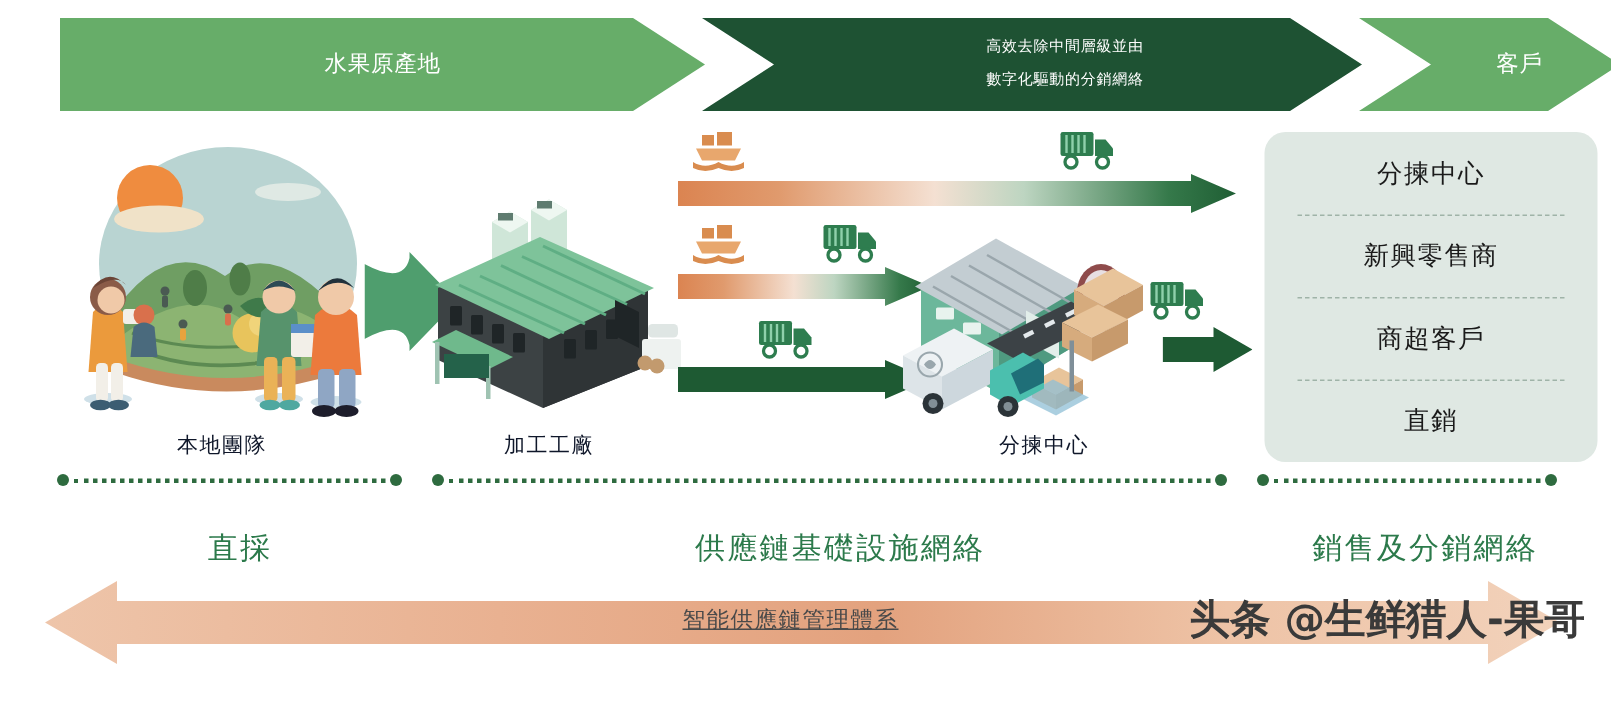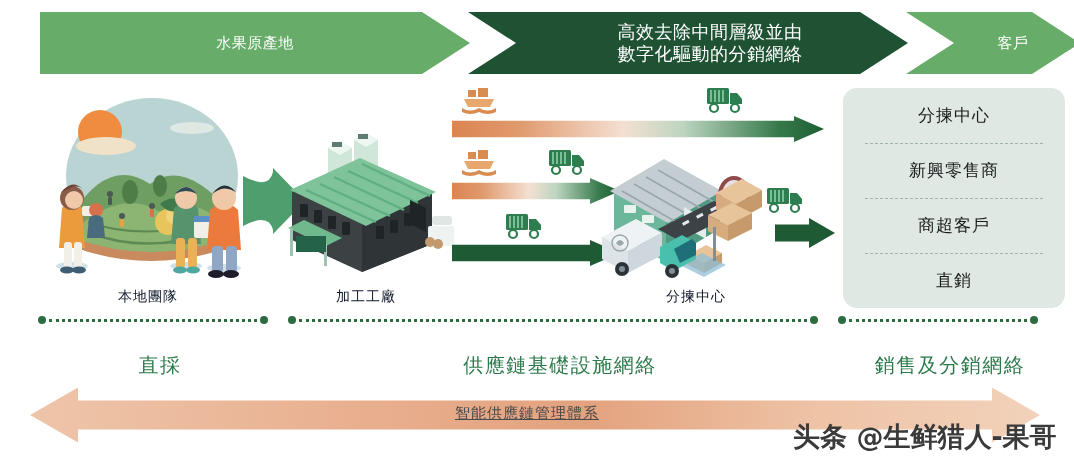--- a/index.html
+++ b/index.html
@@ -18,21 +18,21 @@
   .chev .lbl{
     color:#ffffff;font-size:15px;line-height:20px;text-align:center;
     letter-spacing:.5px;font-weight:400;white-space:pre-line;
   }
   .chev-a{left:0;width:430px;background:#67AD69;
     clip-path:polygon(0 0, 382px 0, 430px 50%, 382px 100%, 0 100%);}
   .chev-b{left:428px;width:440px;background:#1E5233;
     clip-path:polygon(0 0, 392px 0, 440px 50%, 392px 100%, 0 100%, 48px 50%);}
   .chev-c{left:866px;width:174px;background:#67AD69;
     clip-path:polygon(0 0, 126px 0, 174px 50%, 126px 100%, 0 100%, 48px 50%);}
-  .chev-b .lbl{font-size:18px;line-height:22px;padding-left:44px;}
+  .chev-b .lbl{font-size:10px;line-height:22px;padding-left:44px;}
   .chev-c .lbl{padding-left:40px;}
 
   
   .cust-panel{
     position:absolute;left:843px;top:88px;width:222px;height:220px;
     background:#DFE8E3;border-radius:14px;
     display:flex;flex-direction:column;justify-content:center;
   }
   .cust-row{
     flex:1;display:flex;align-items:center;justify-content:center;
@@ -58,21 +58,21 @@
 
   
   .dbl-wrap{position:absolute;left:30px;top:385px;width:1010px;height:60px;}
   .dbl{position:absolute;inset:0;
     background:linear-gradient(90deg,#eec5aa 0%,#e9b191 30%,#e3a27e 55%,#eec3a6 78%,#f2d2bb 100%);
     clip-path:polygon(0 50%, 48px 4%, 48px 26%, calc(100% - 48px) 26%, calc(100% - 48px) 4%, 100% 50%, calc(100% - 48px) 96%, calc(100% - 48px) 74%, 48px 74%, 48px 96%);}
   .dbl-lbl{position:absolute;left:0;right:16px;top:19px;text-align:center;
     color:#4a4a4a;font-size:15px;letter-spacing:1px;text-decoration:underline;}
 
   
-  .wm{position:absolute;left:793px;top:419px;font-size:27px;color:#3a3a3a;
+  .wm{position:absolute;left:793px;top:395px;font-size:27px;color:#3a3a3a;
       font-weight:700;letter-spacing:0px;white-space:nowrap;
       font-family:"DejaVu Sans",sans-serif;}
 
   
   .farrow{position:absolute;}
   .farrow .body{position:absolute;inset:0;
     clip-path:polygon(0 18%, calc(100% - 30px) 18%, calc(100% - 30px) 0, 100% 50%, calc(100% - 30px) 100%, calc(100% - 30px) 82%, 0 82%);}
   .grad .body{background:linear-gradient(90deg,#db8451 0%,#e09a6d 18%,#f4e0d2 46%,#bdd5c1 62%,#35794a 88%,#1f5e34 100%);}
   .solid .body{background:#1E5A33;}
 

